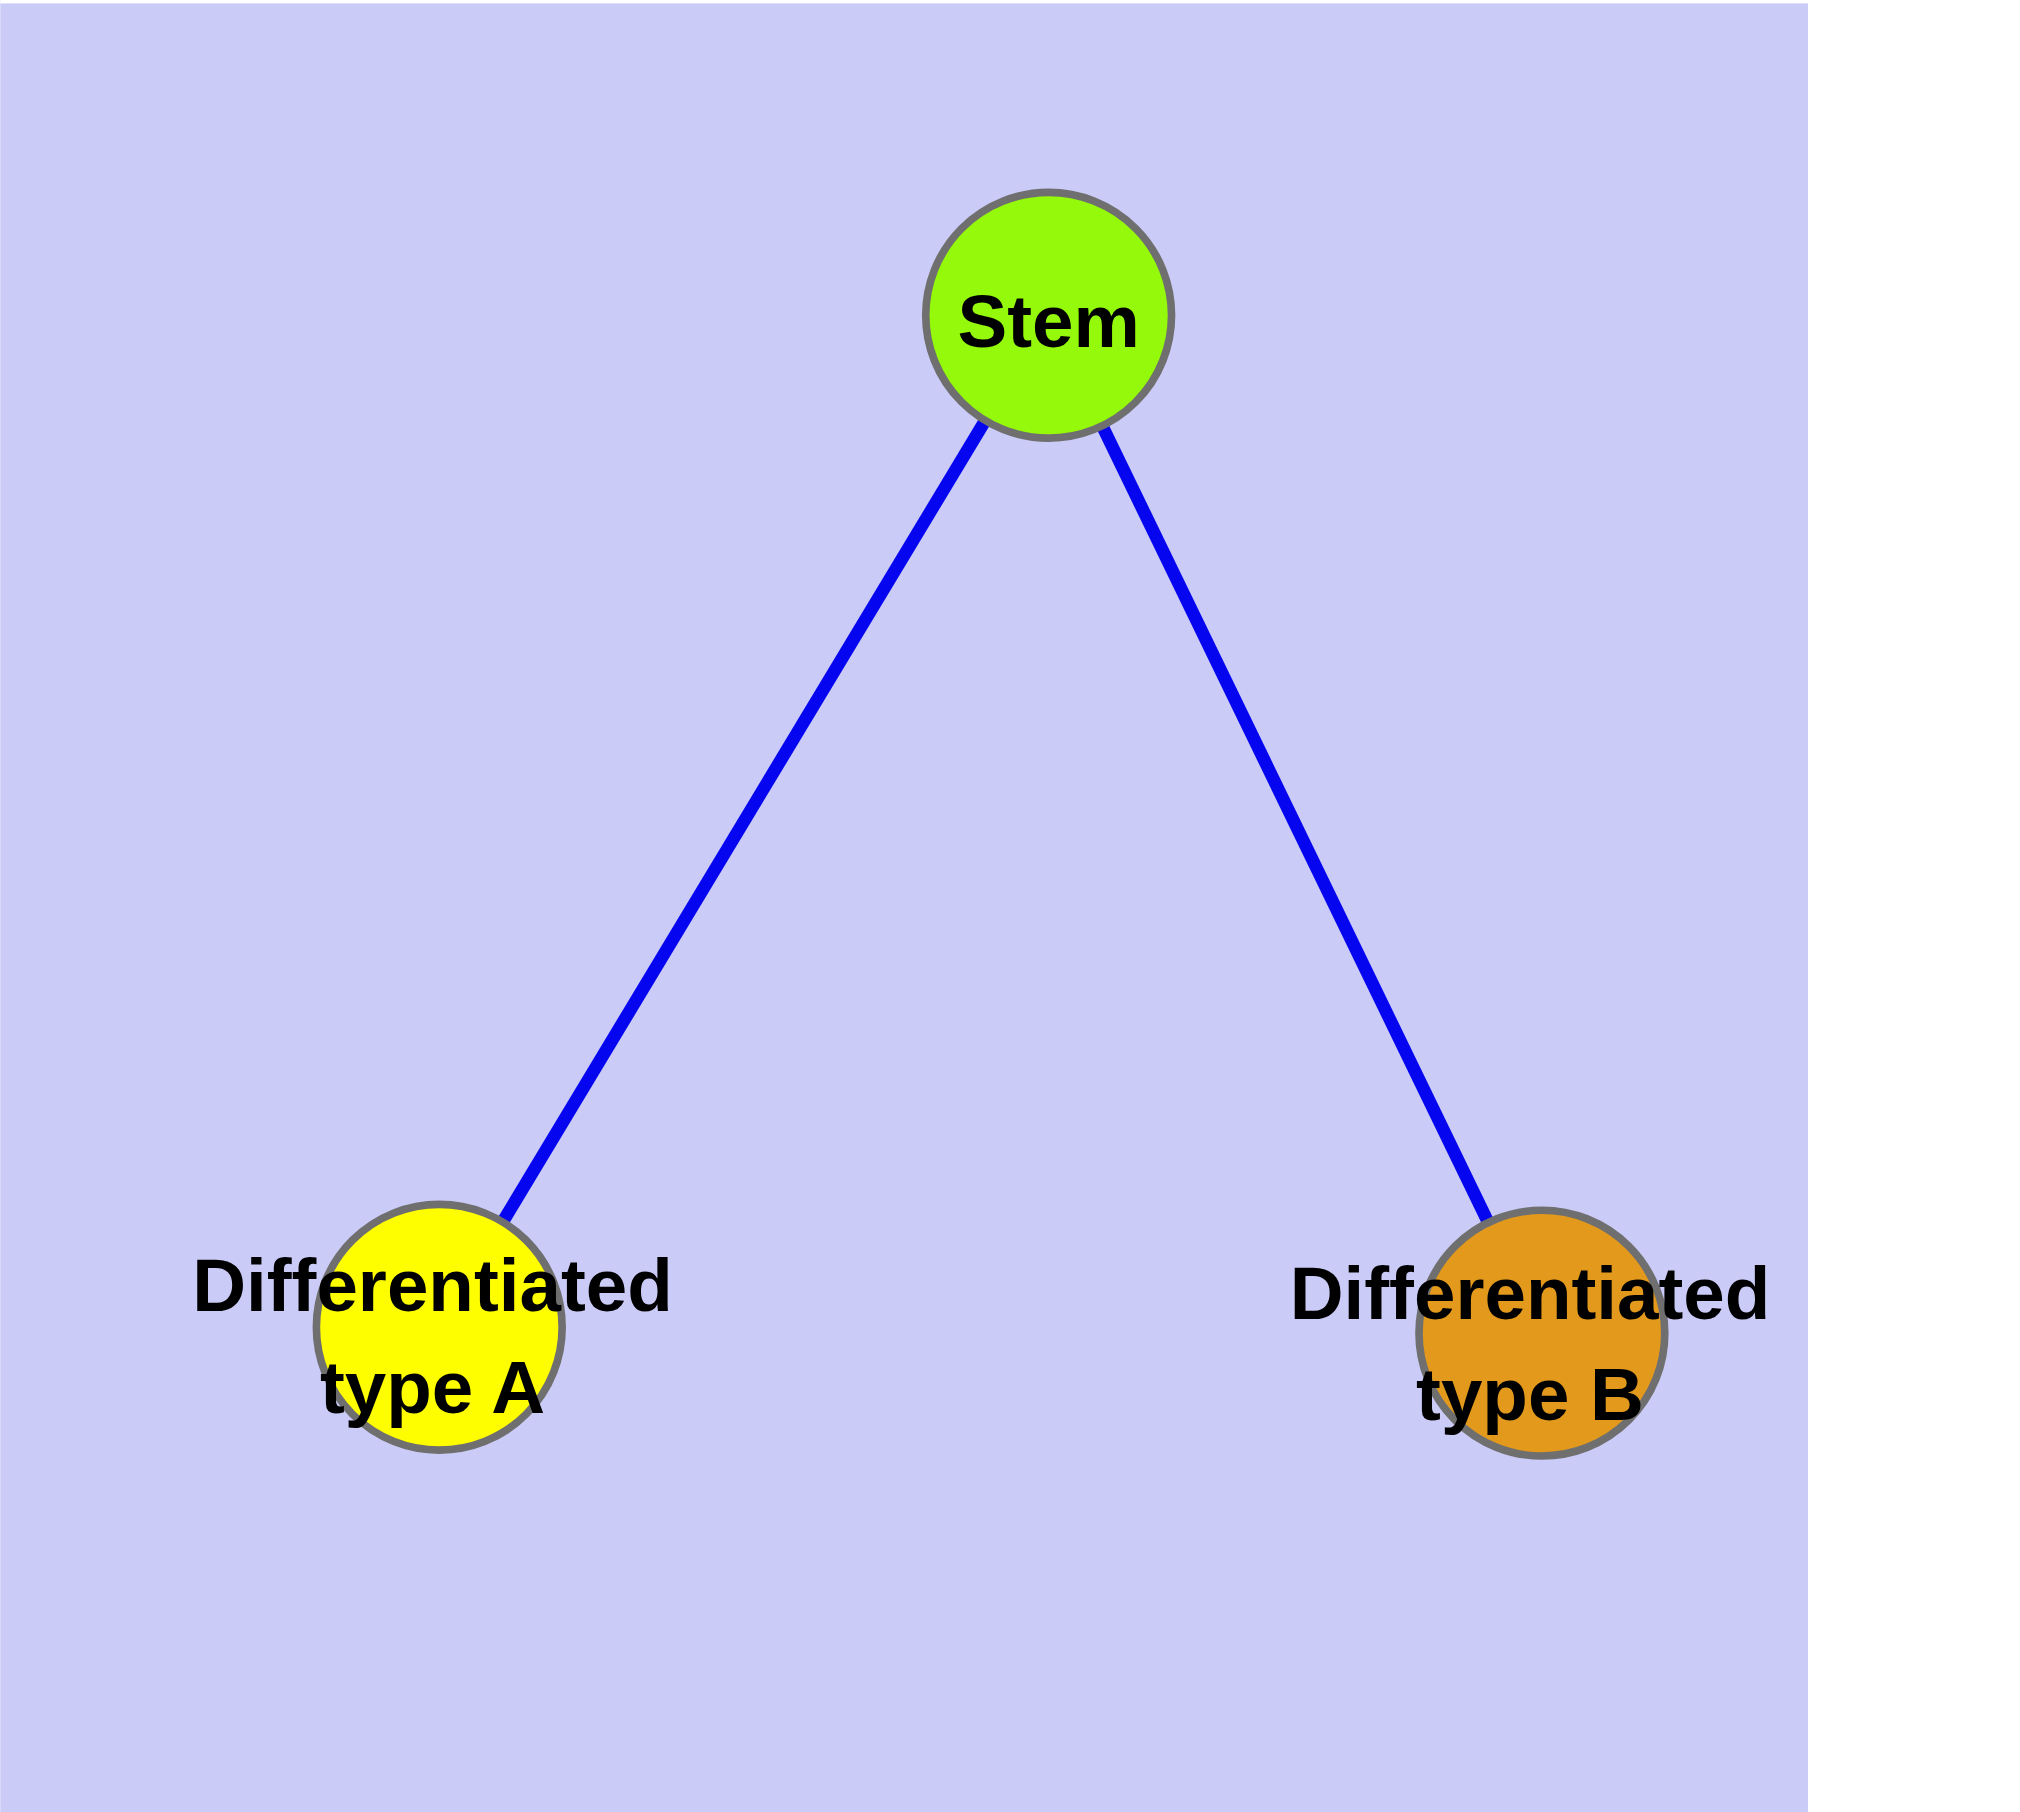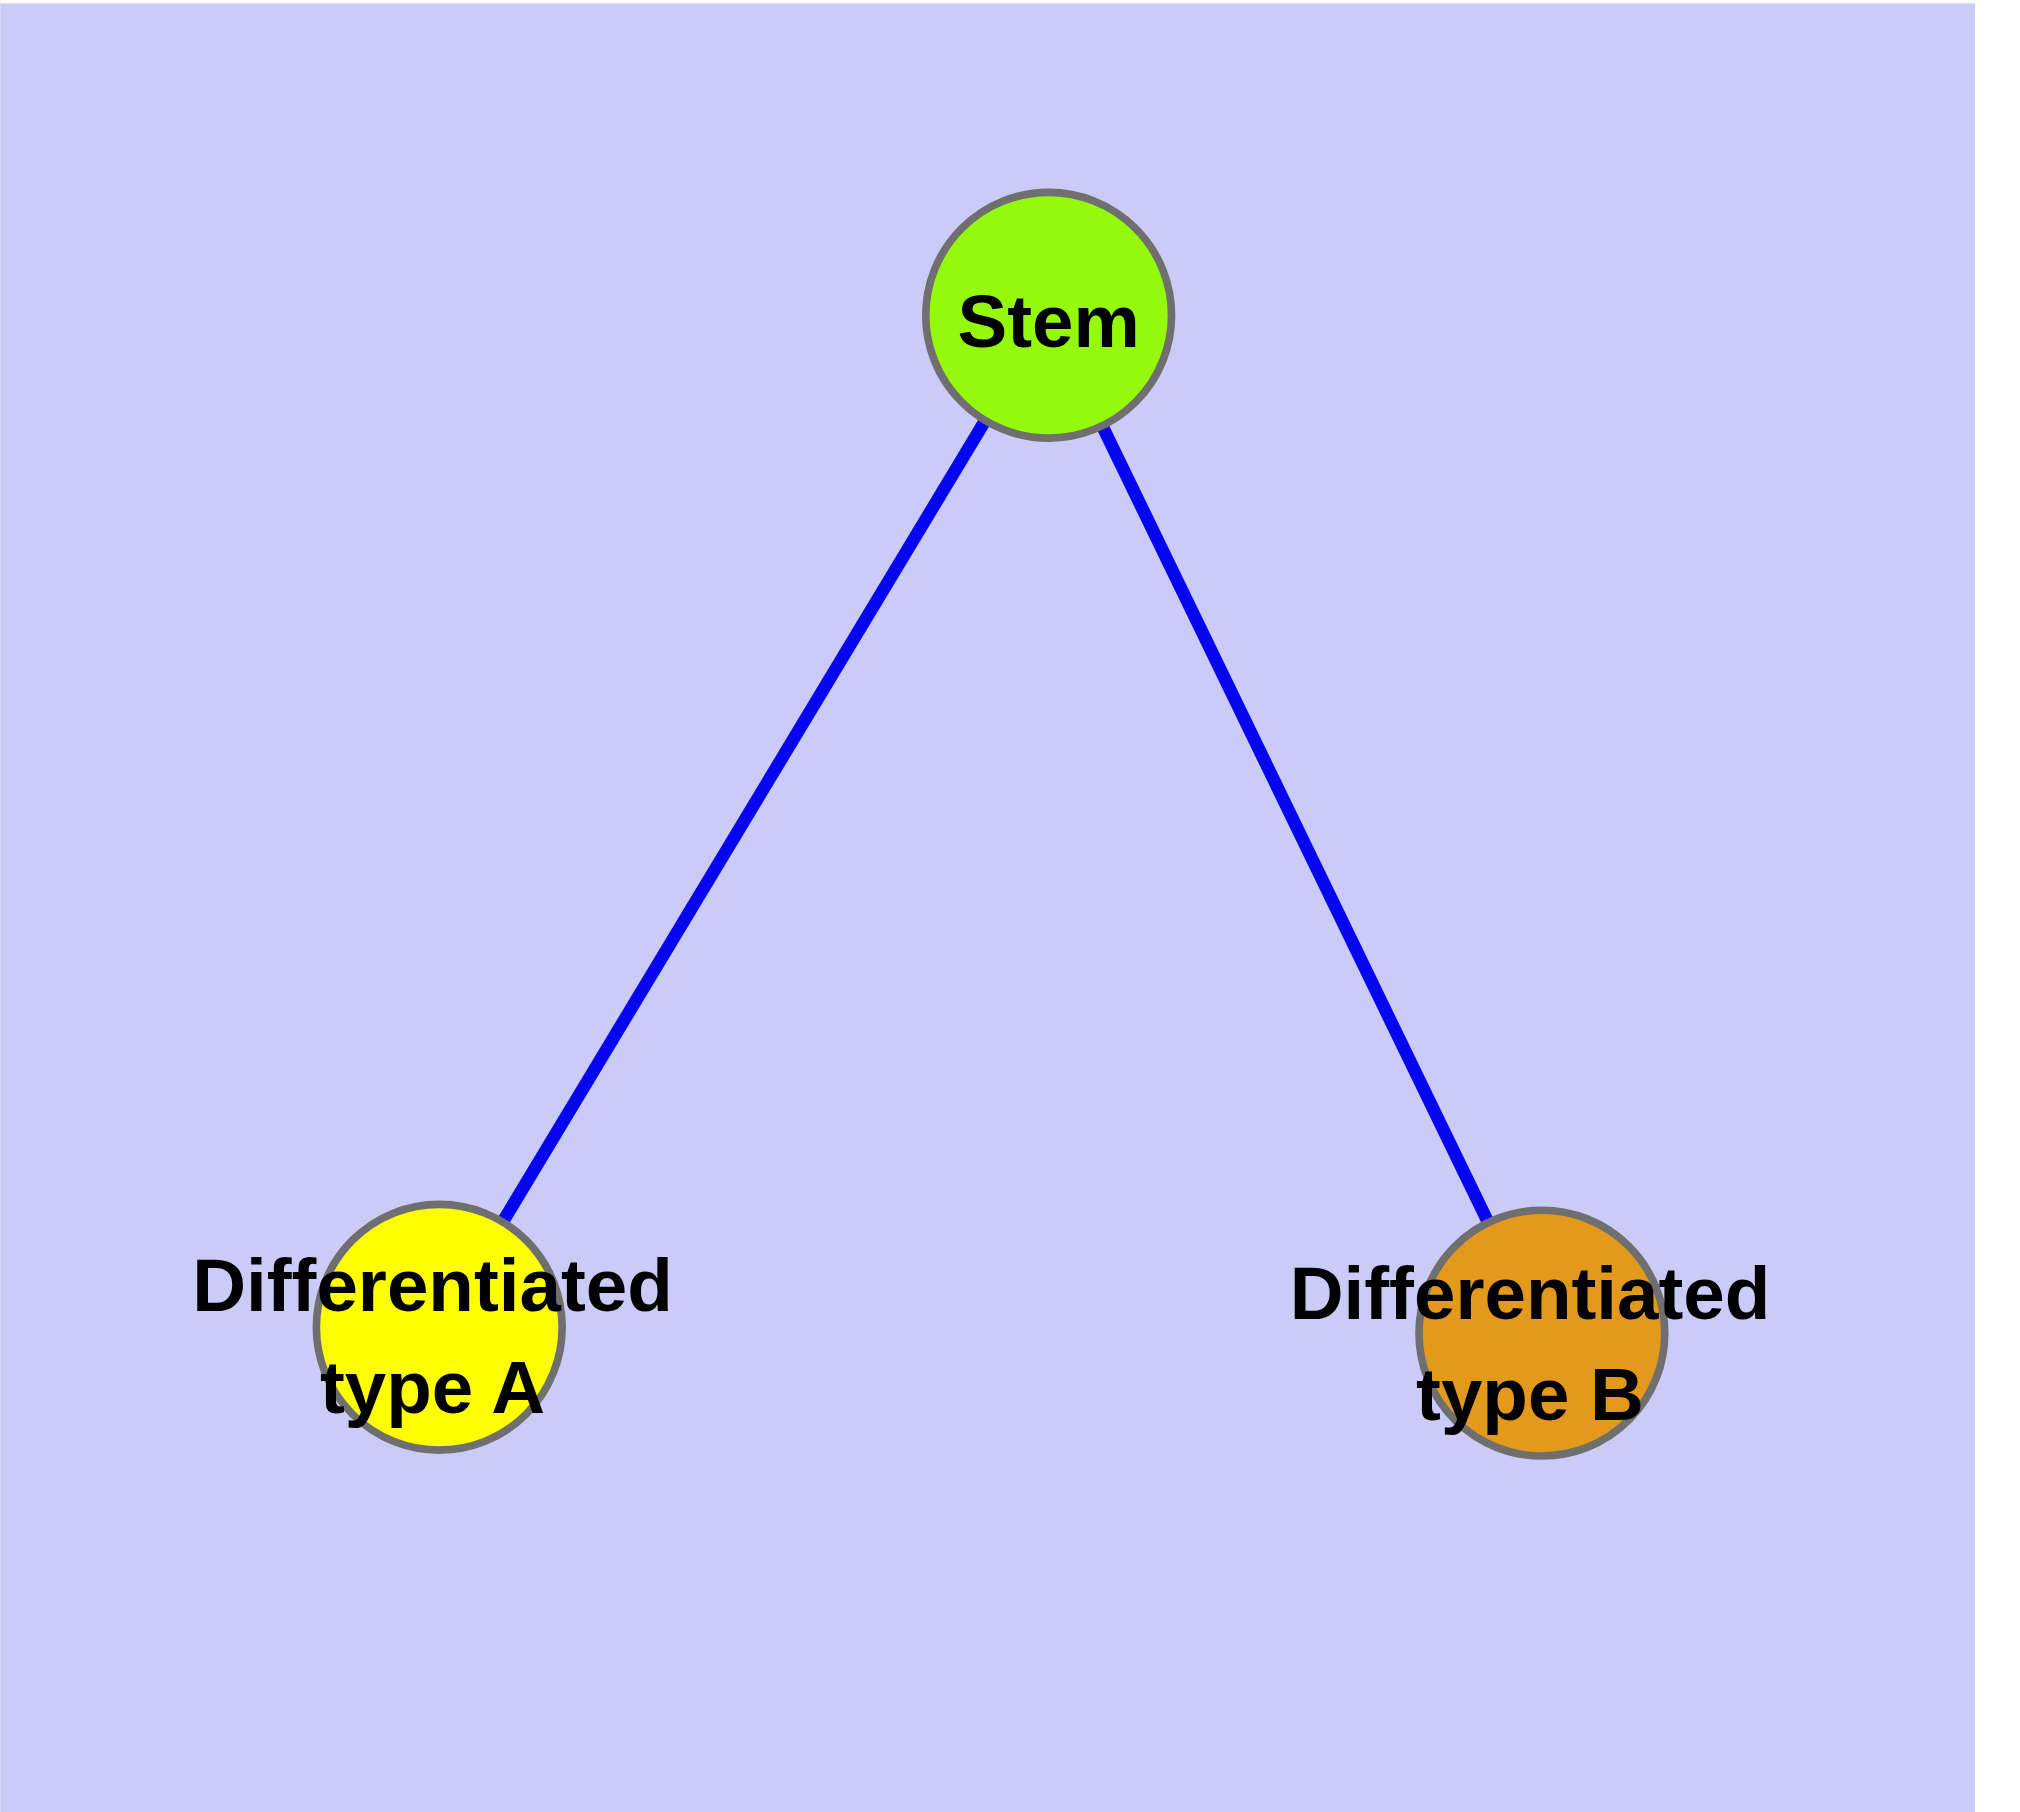--- a/index.html
+++ b/index.html
@@ -5,21 +5,21 @@
   html, body {
     margin: 0;
     padding: 0;
     width: 2021px;
     height: 1812px;
     background: #ffffff;
     font-family: "Liberation Sans", sans-serif;
   }
   .stage {
     position: relative;
-    width: 1975px;
+    width: 1808px;
     height: 1812px;
     overflow: hidden;
   }
   svg.graph-canvas {
     display: block;
     width: 2021px;
     height: 1812px;
   }
   .edge {
     stroke-width: 15px;

